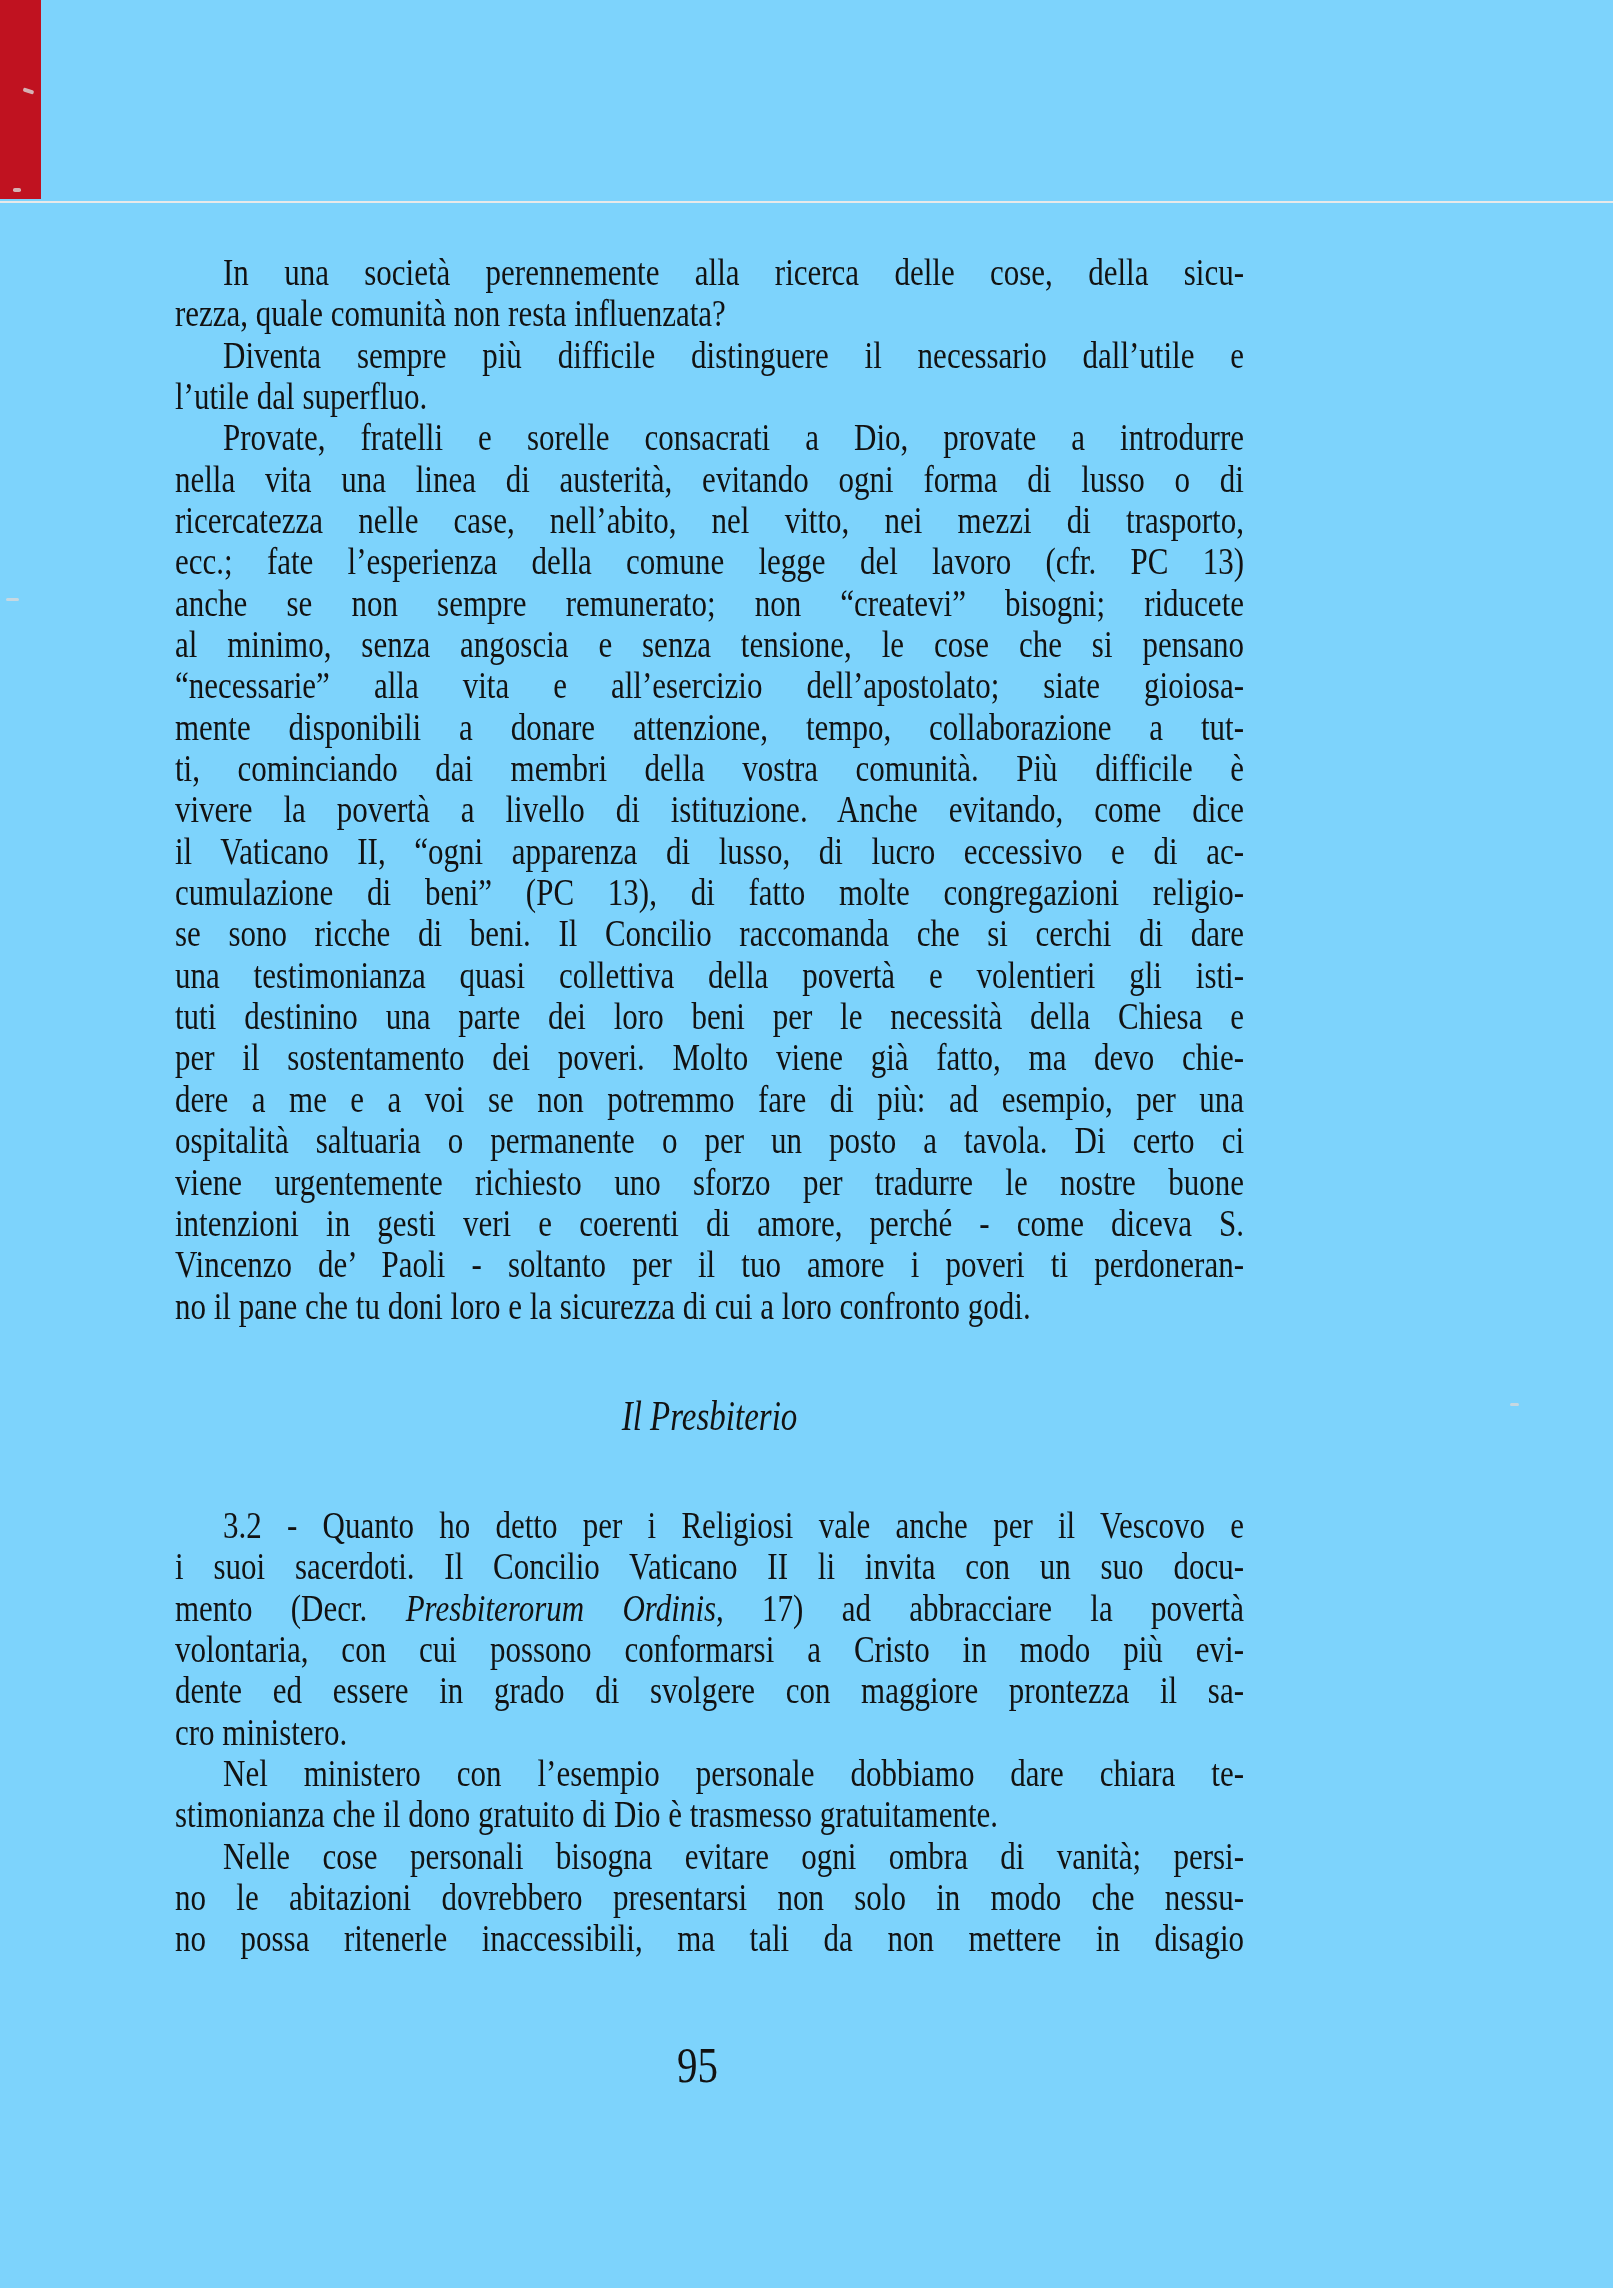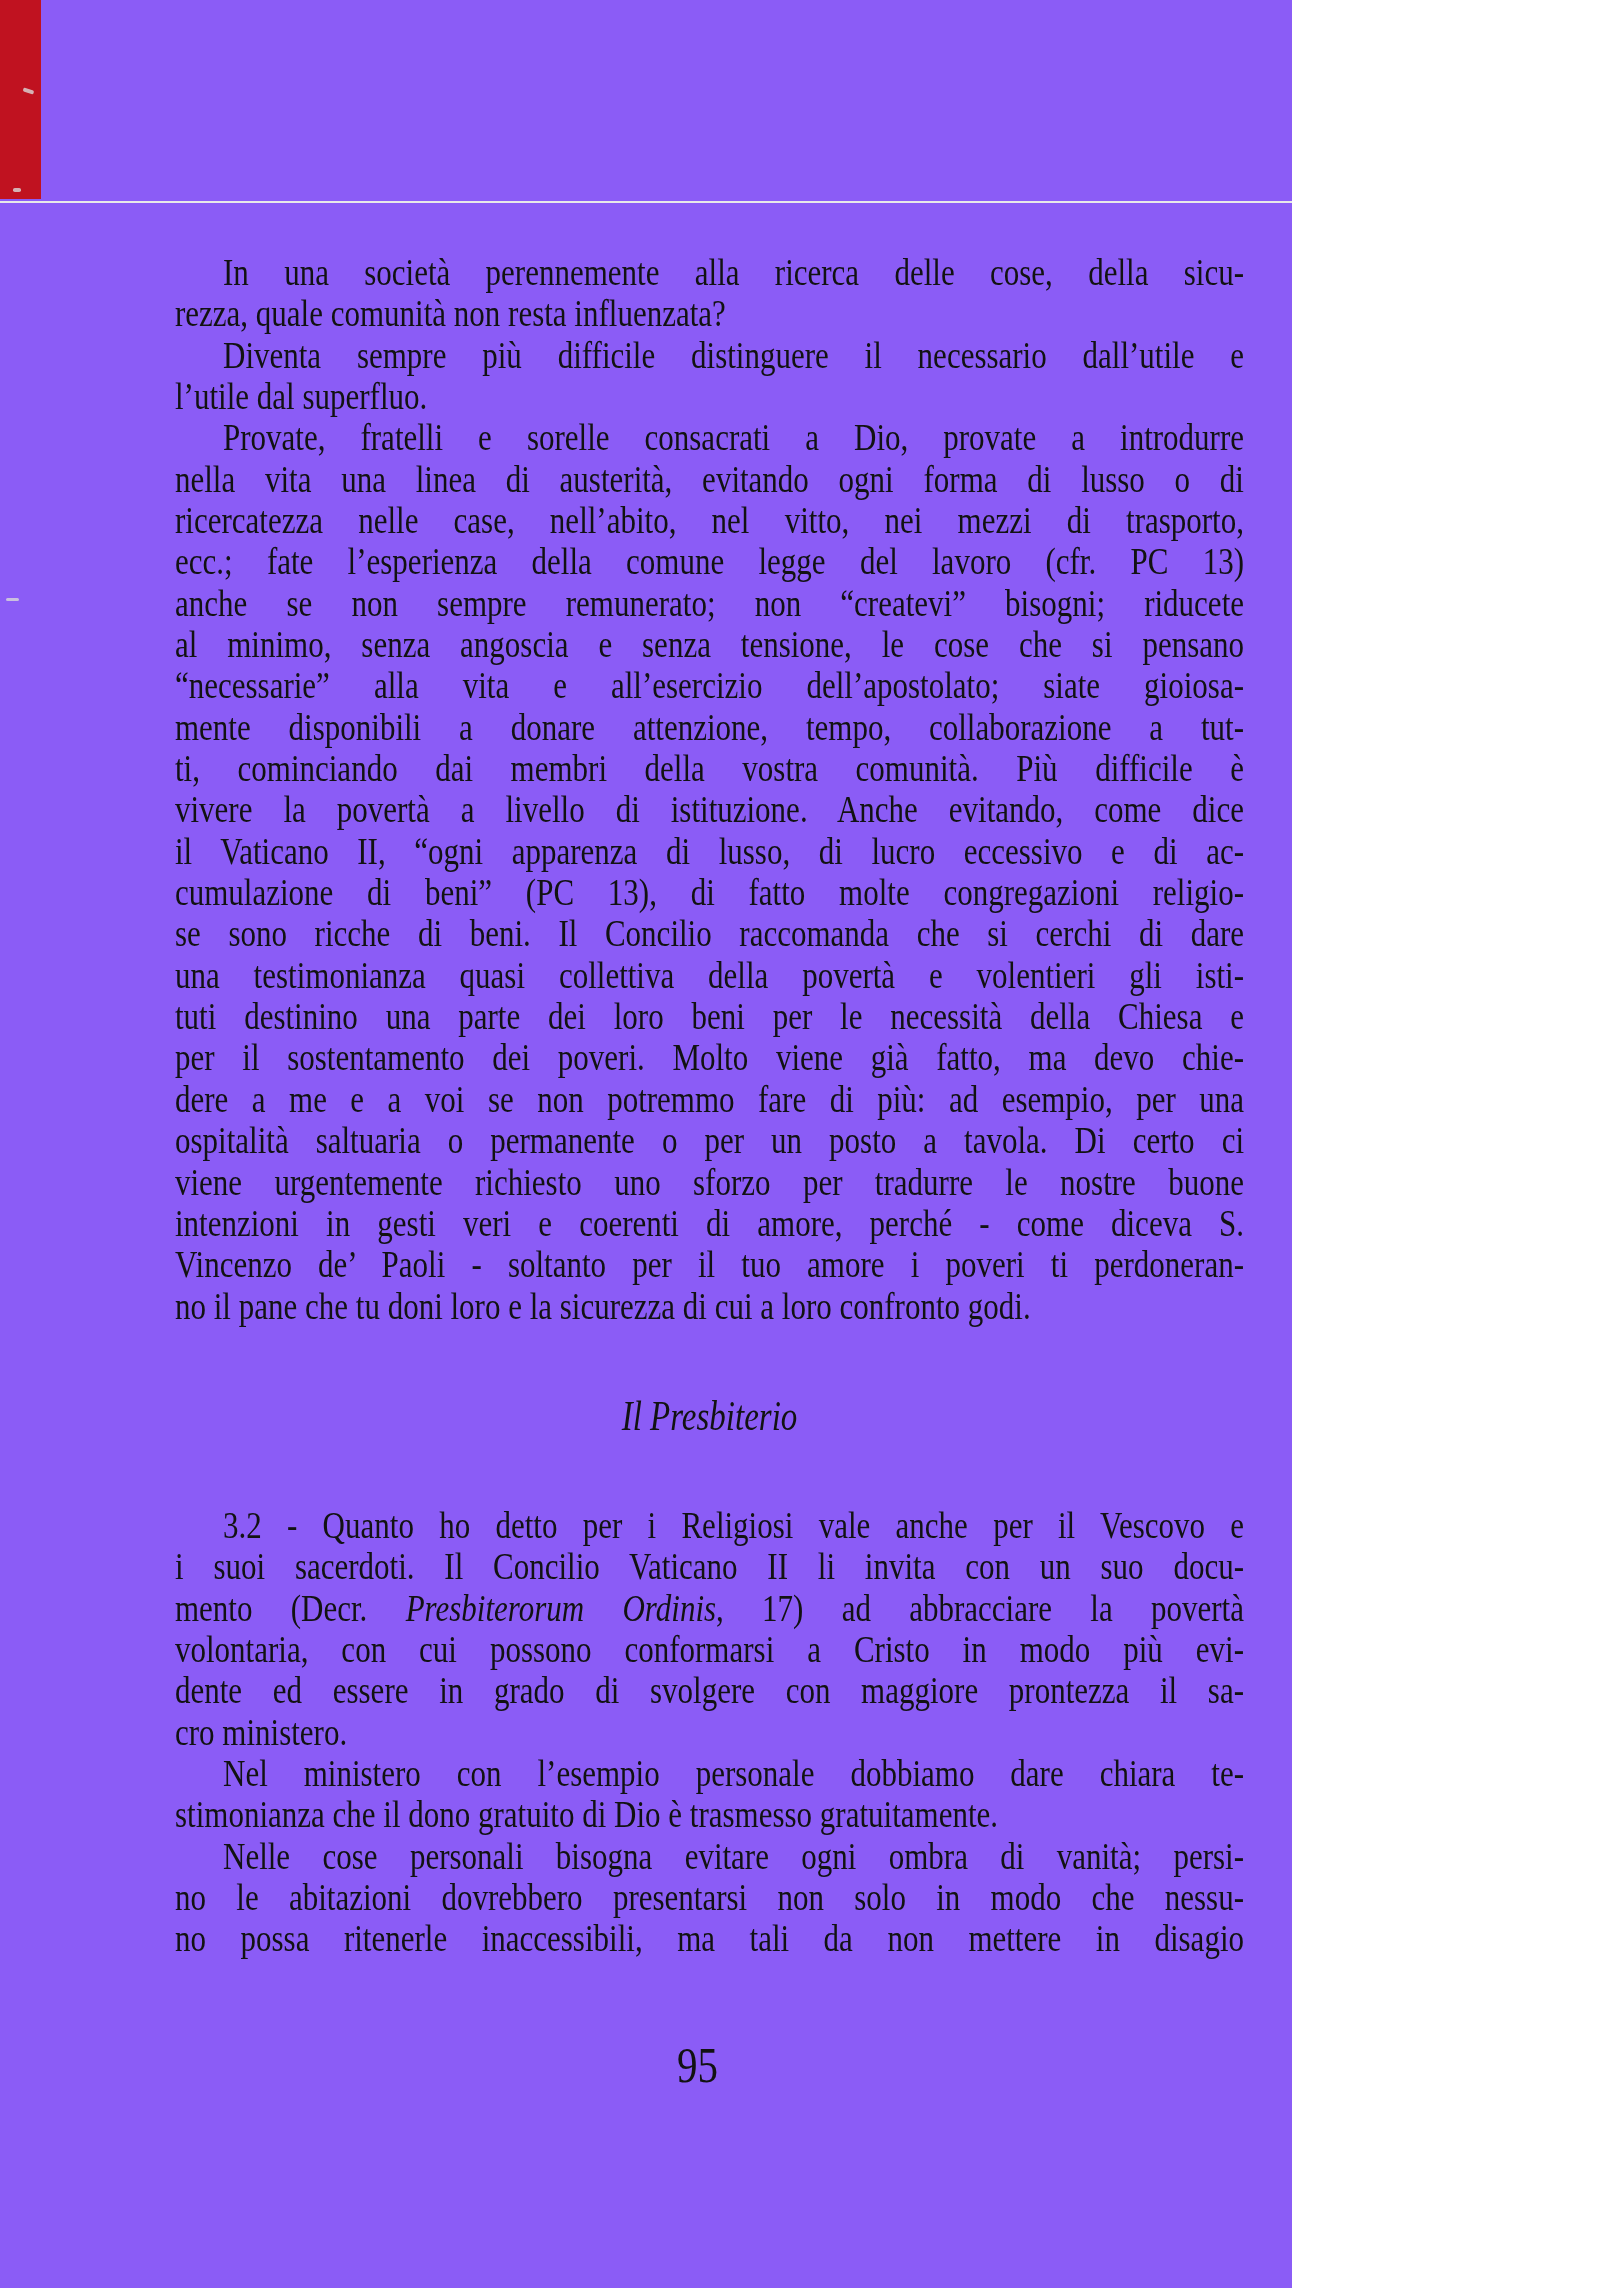--- a/index.html
+++ b/index.html
@@ -1,19 +1,19 @@
 <!DOCTYPE html>
 <html style="font-size:14.8px"><head>
 <meta charset="utf-8">
 <style>
   html,body{margin:0;padding:0;background:#fff;}
   .page{
     position:relative;
-    width:1292px;height:2289px;
-    background:#8b5cf6;
+    width:1613px;height:2289px;
+    background:#7dd3fc;
     overflow:hidden;
     font-family:"Liberation Serif","DejaVu Serif",serif;
     color:#121212;
   }
   
   .redbar{
     position:absolute;left:0;top:0;width:41px;height:199px;
     background:linear-gradient(180deg,#d11423 0%,#c01220 70%,#a90f1c 100%);
   }
   

